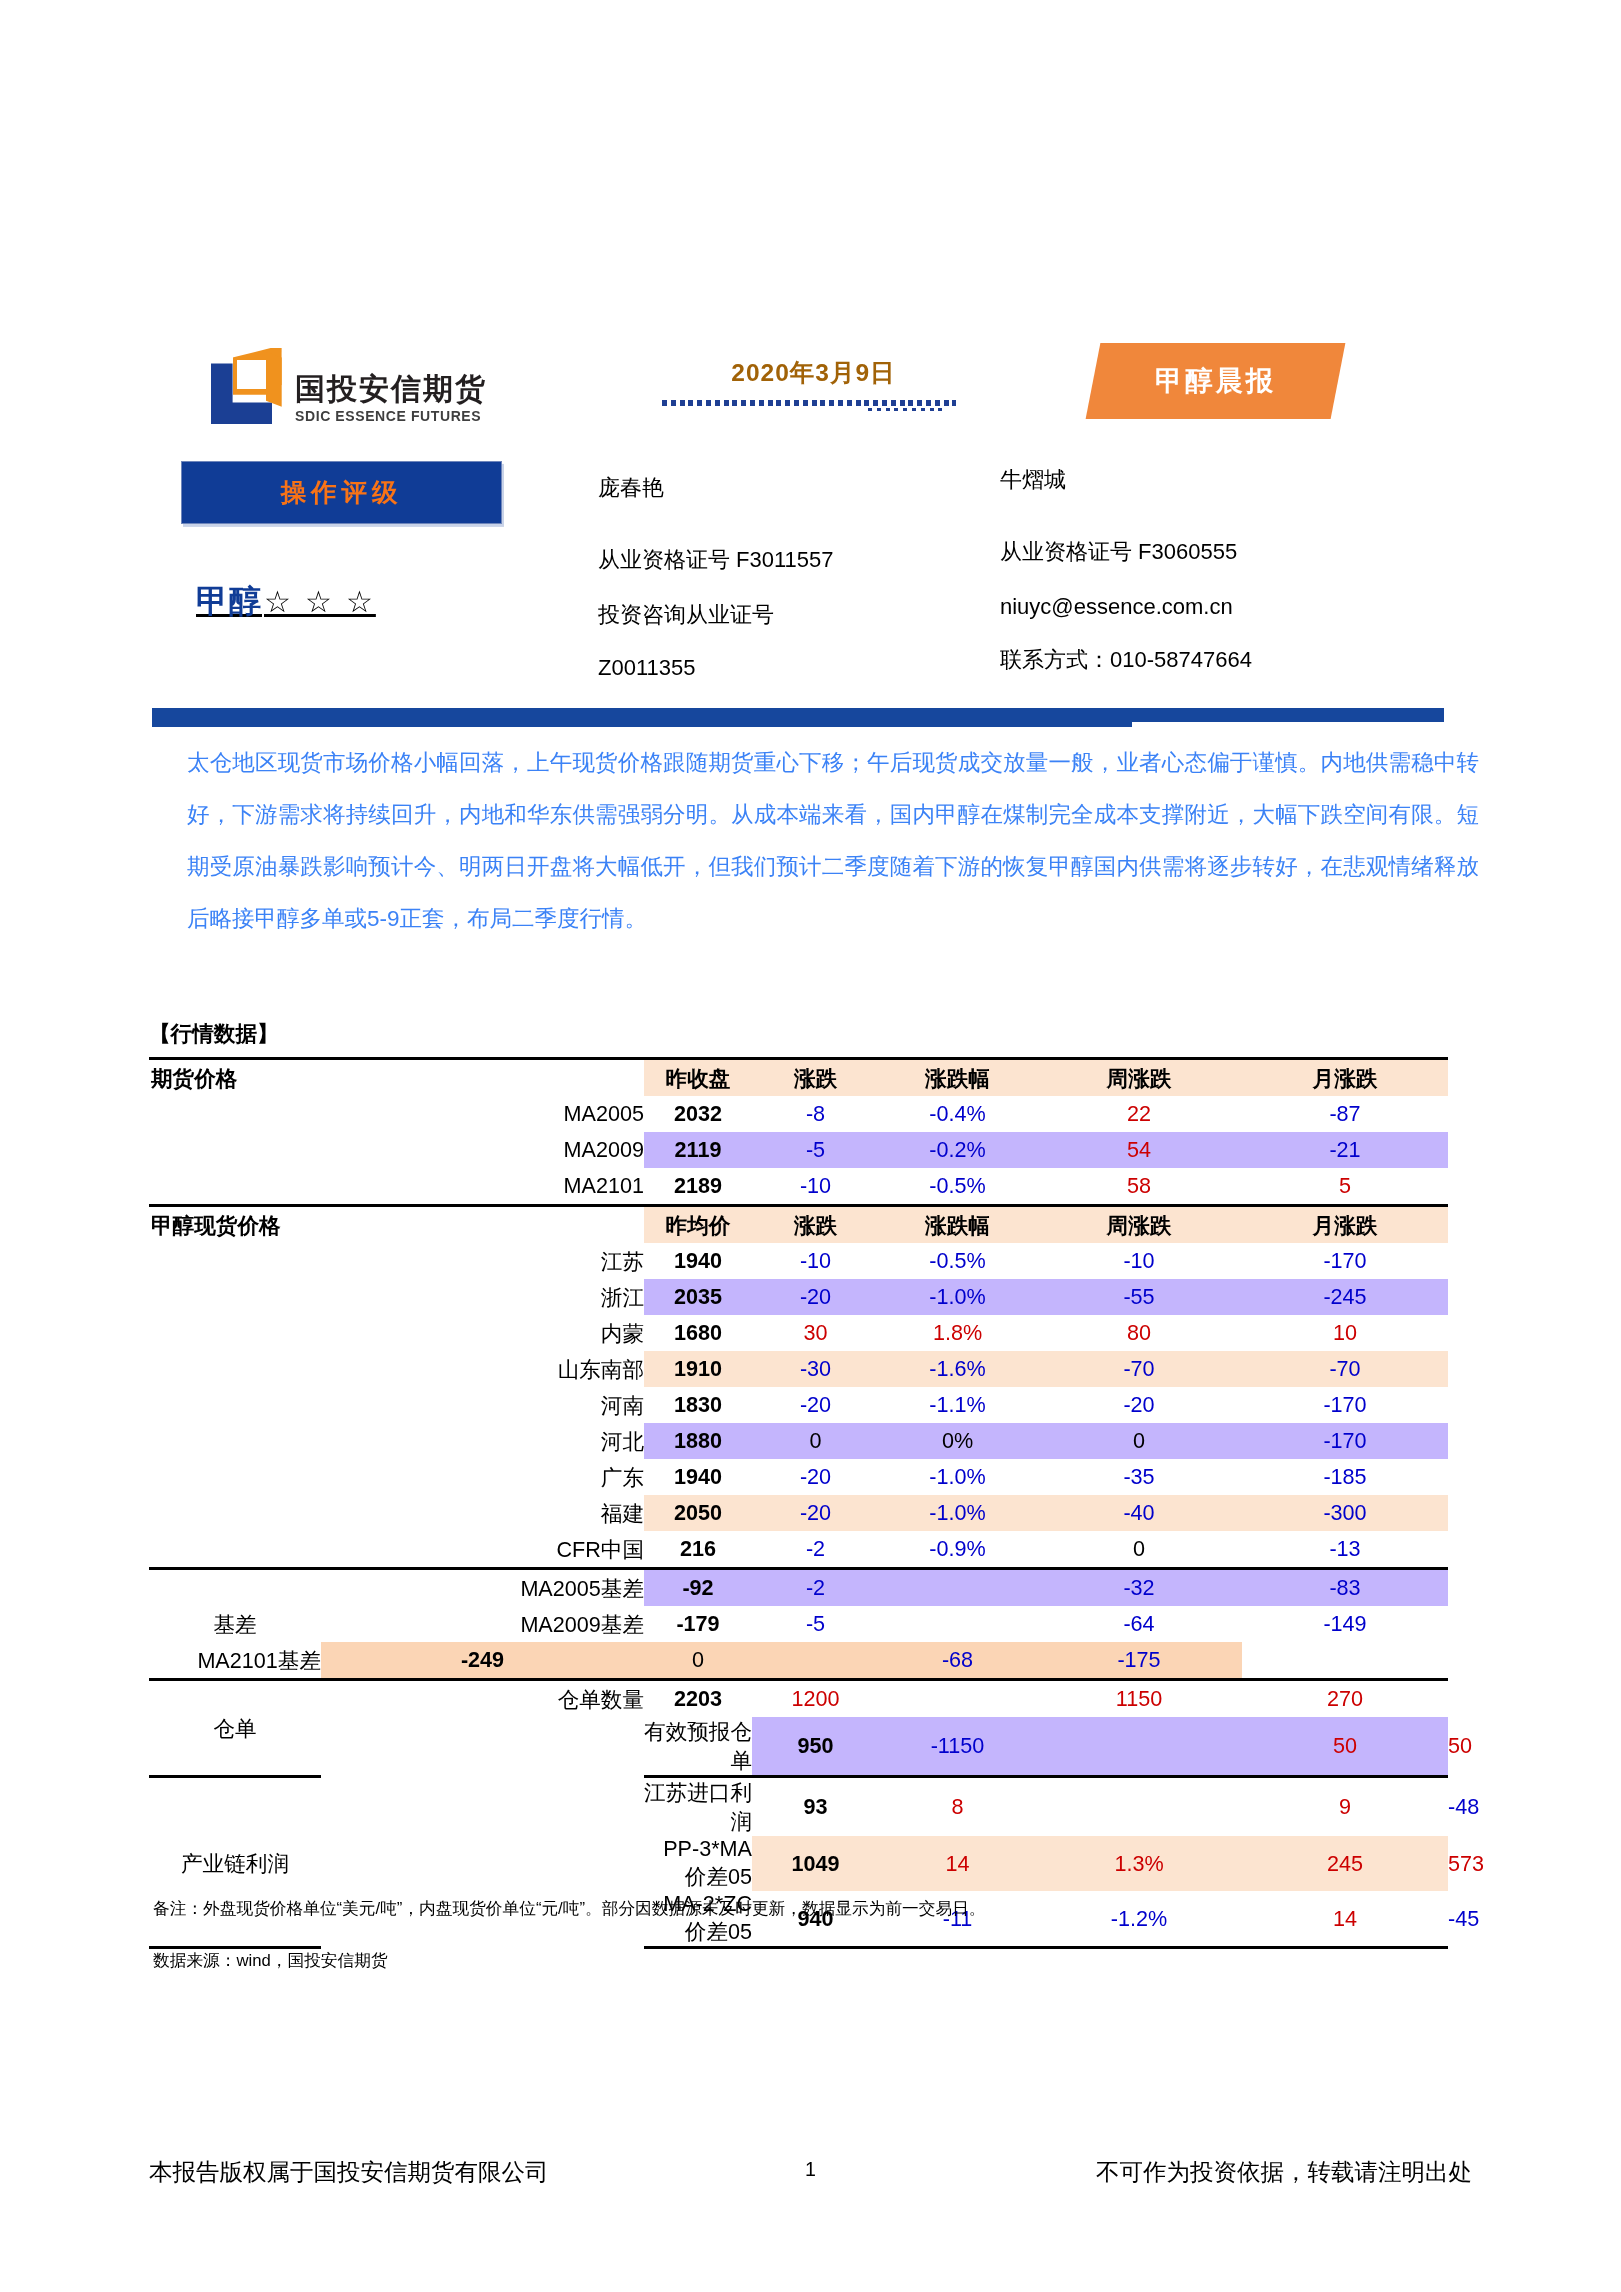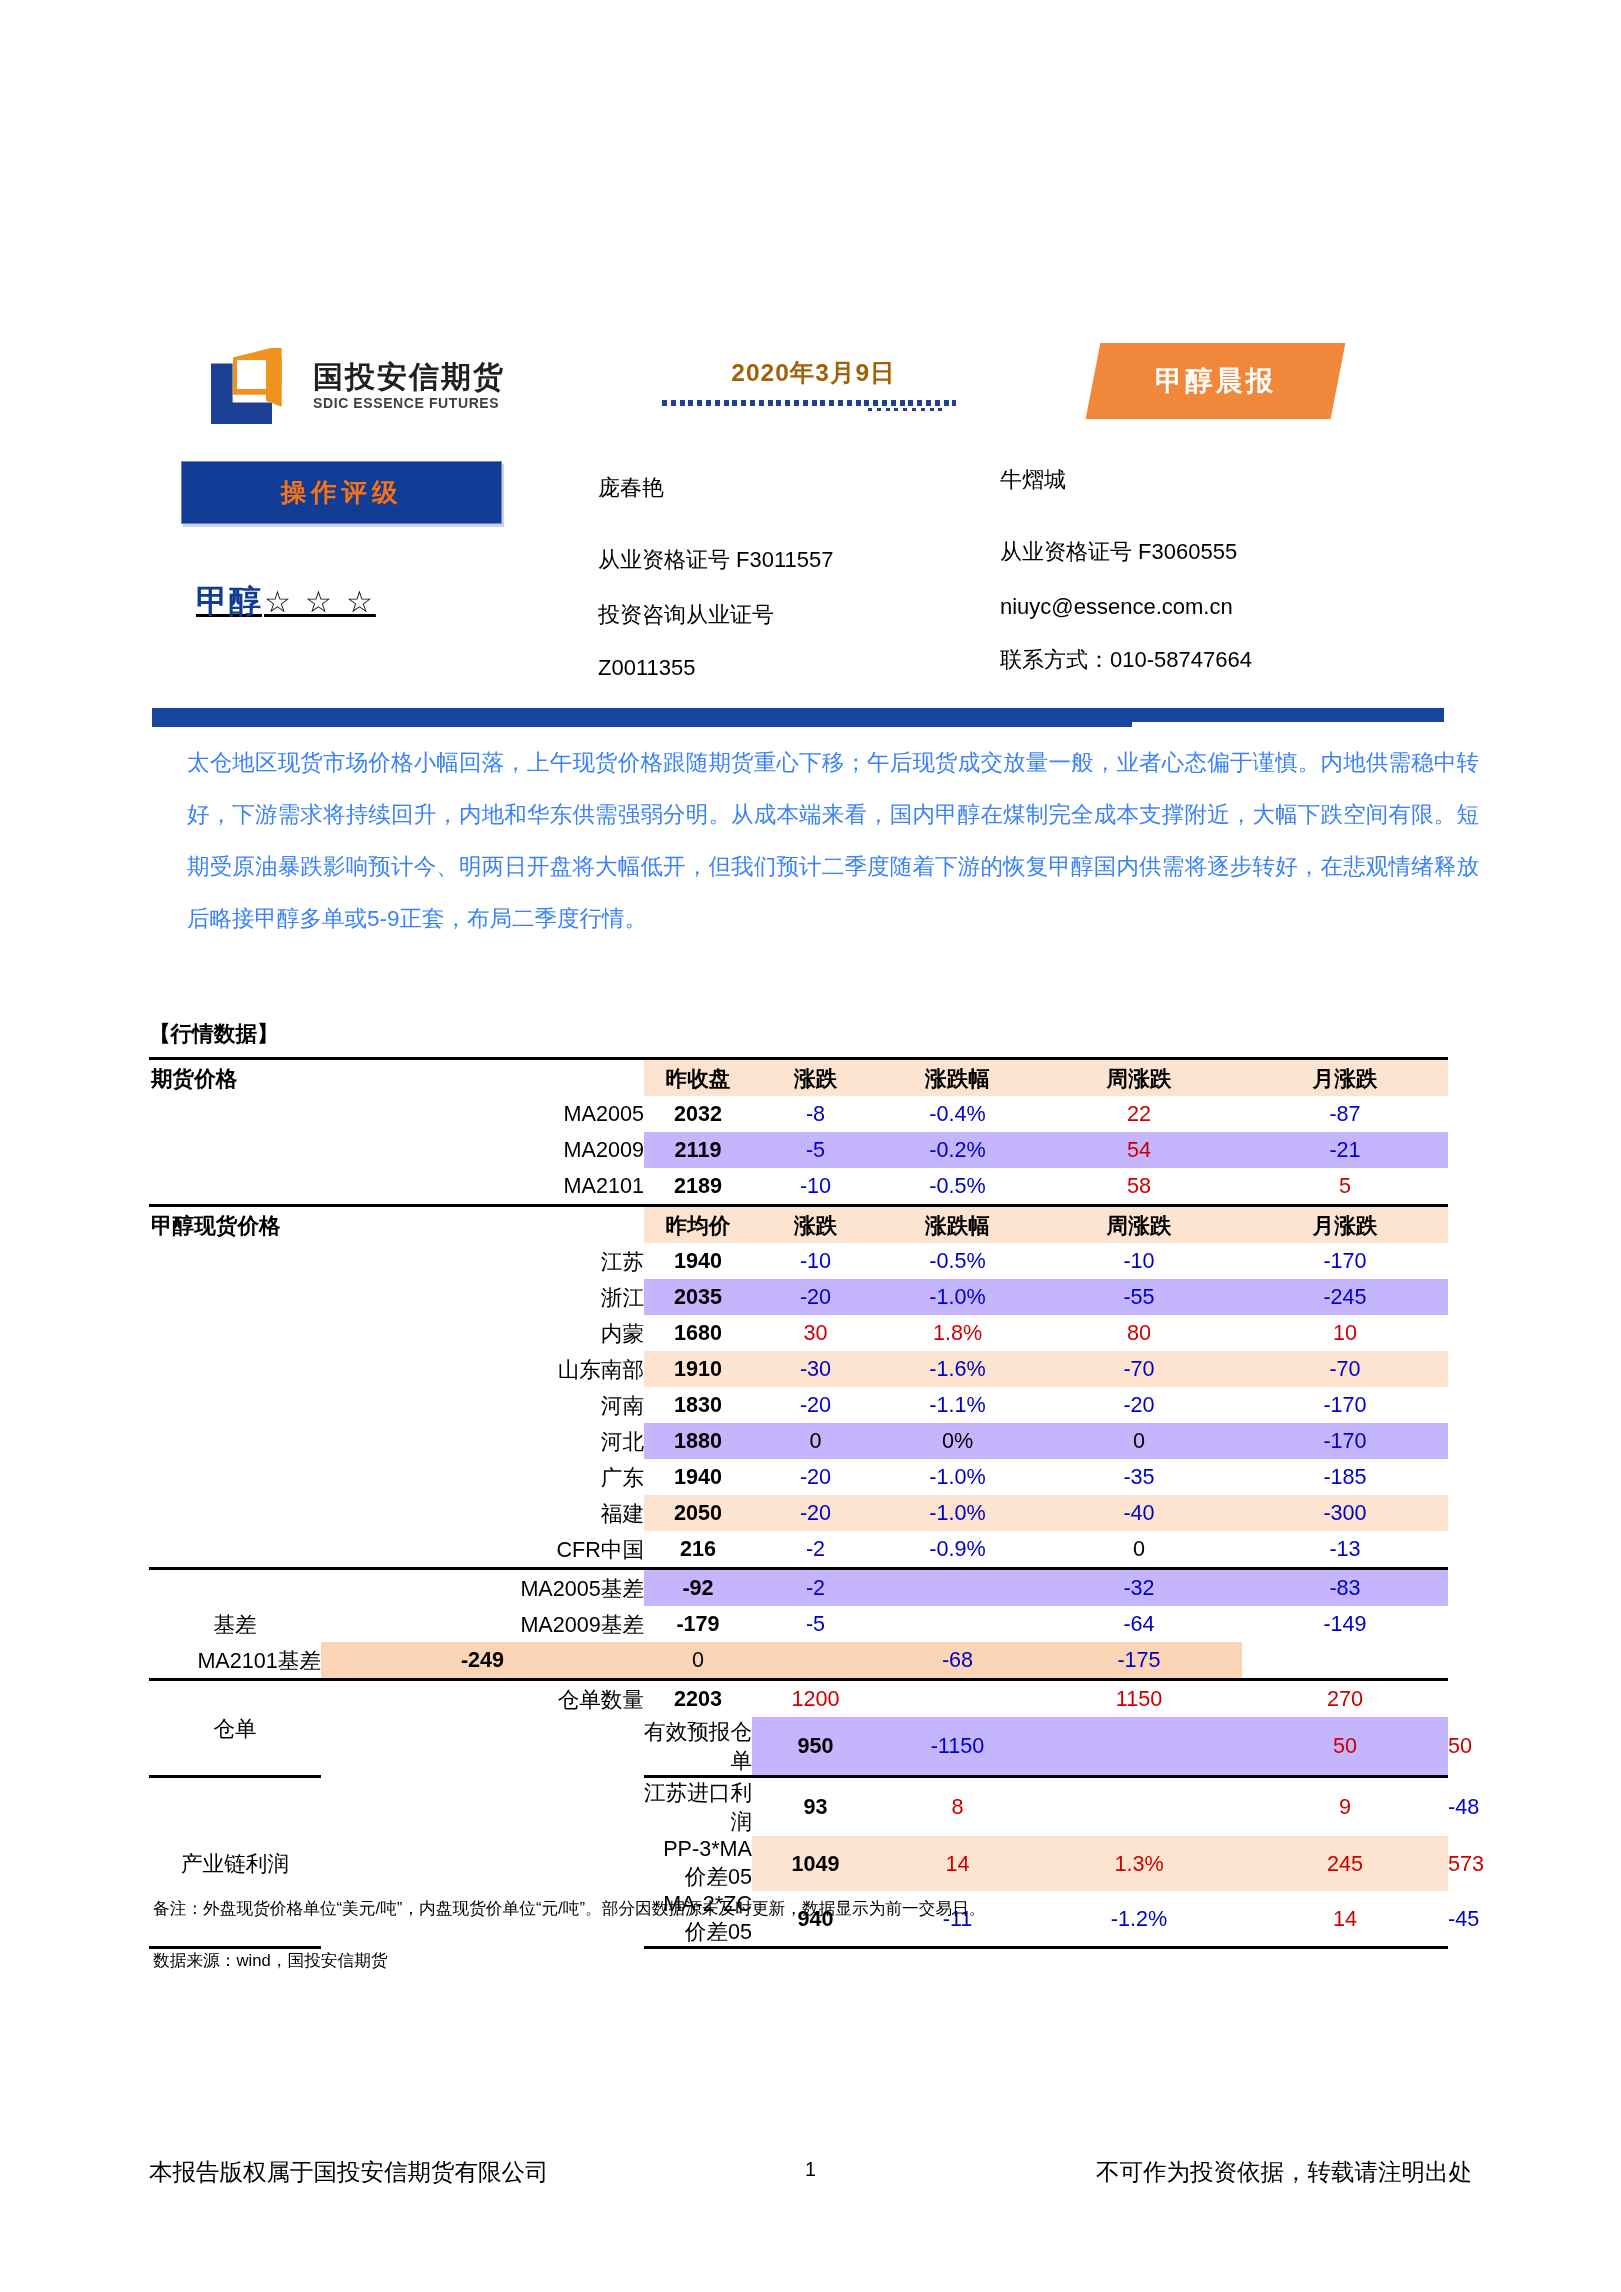--- a/index.html
+++ b/index.html
@@ -8,21 +8,21 @@
     background:#ffffff;
     font-family:"Liberation Sans","DejaVu Sans",sans-serif;
     color:#000;
     position:relative;
     overflow:hidden;
   }
   .page{position:absolute;left:0;top:0;width:1621px;height:2293px;}
 
   
   .header{position:absolute;left:152px;top:338px;width:1294px;height:118px;}
-  .logo-wrap{position:absolute;left:59px;top:9.8px;display:flex;align-items:center;gap:18px;}
+  .logo-wrap{position:absolute;left:59px;top:9.8px;display:flex;align-items:flex-end;gap:0;}
   .logo-mark{position:relative;width:84px;height:76px;}
   .logo-mark .blue-l{
     position:absolute;left:0;top:15.7px;width:61px;height:61px;
     background:#1b3f94;
     clip-path:polygon(0 0,21.6px 0,21.6px 39px,61px 39px,61px 61px,0 61px);
   }
   .logo-mark .orange-tab{
     position:absolute;left:21.6px;top:0;width:49px;height:47px;
     background:#f0921e;
     clip-path:polygon(0 9.8px,39px 0,49px 0,49px 37px,39px 47px,0 47px);

